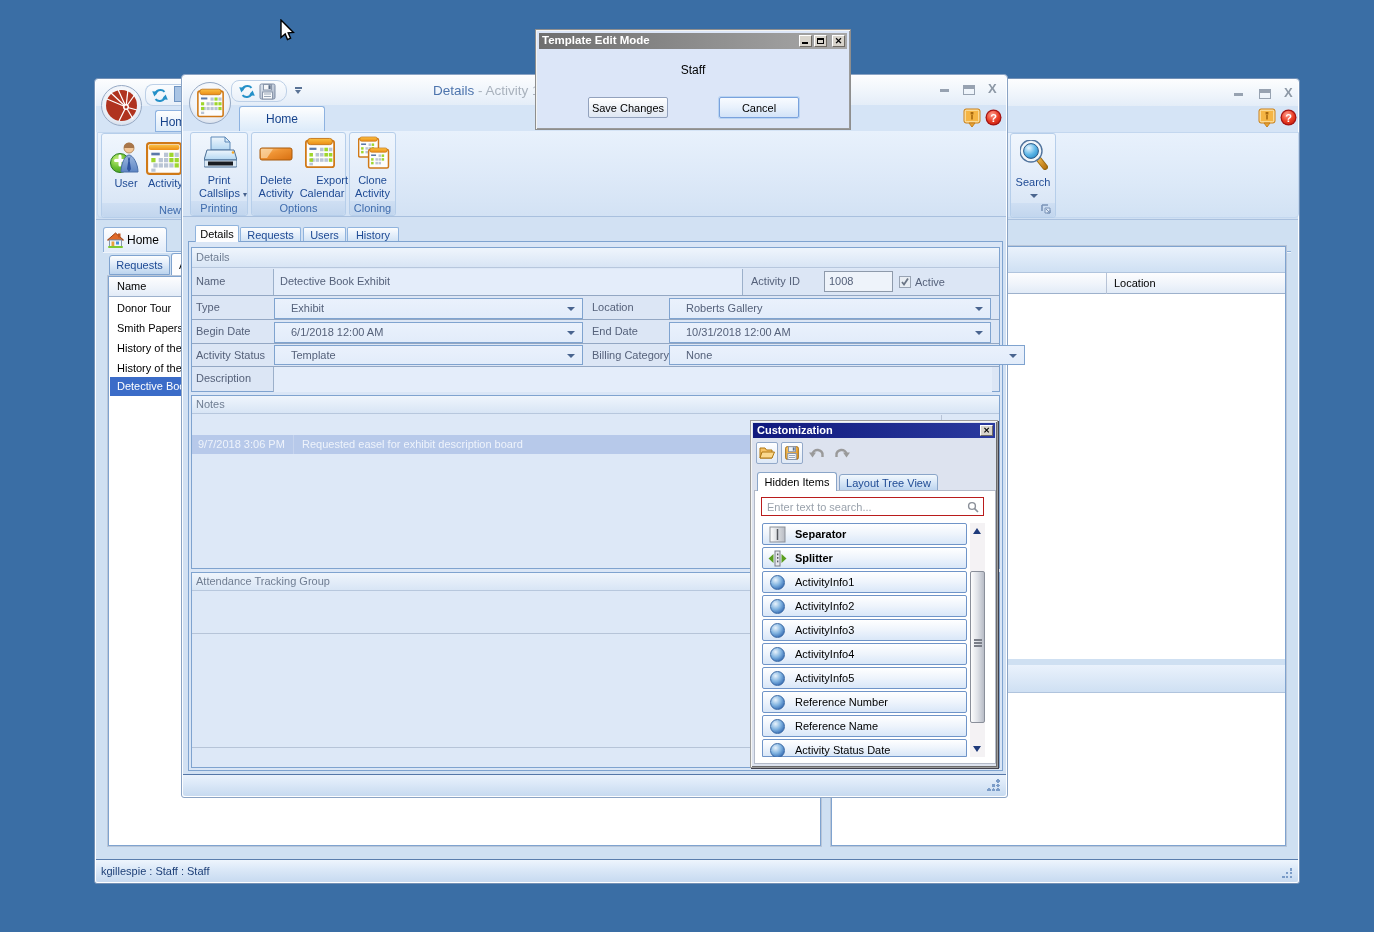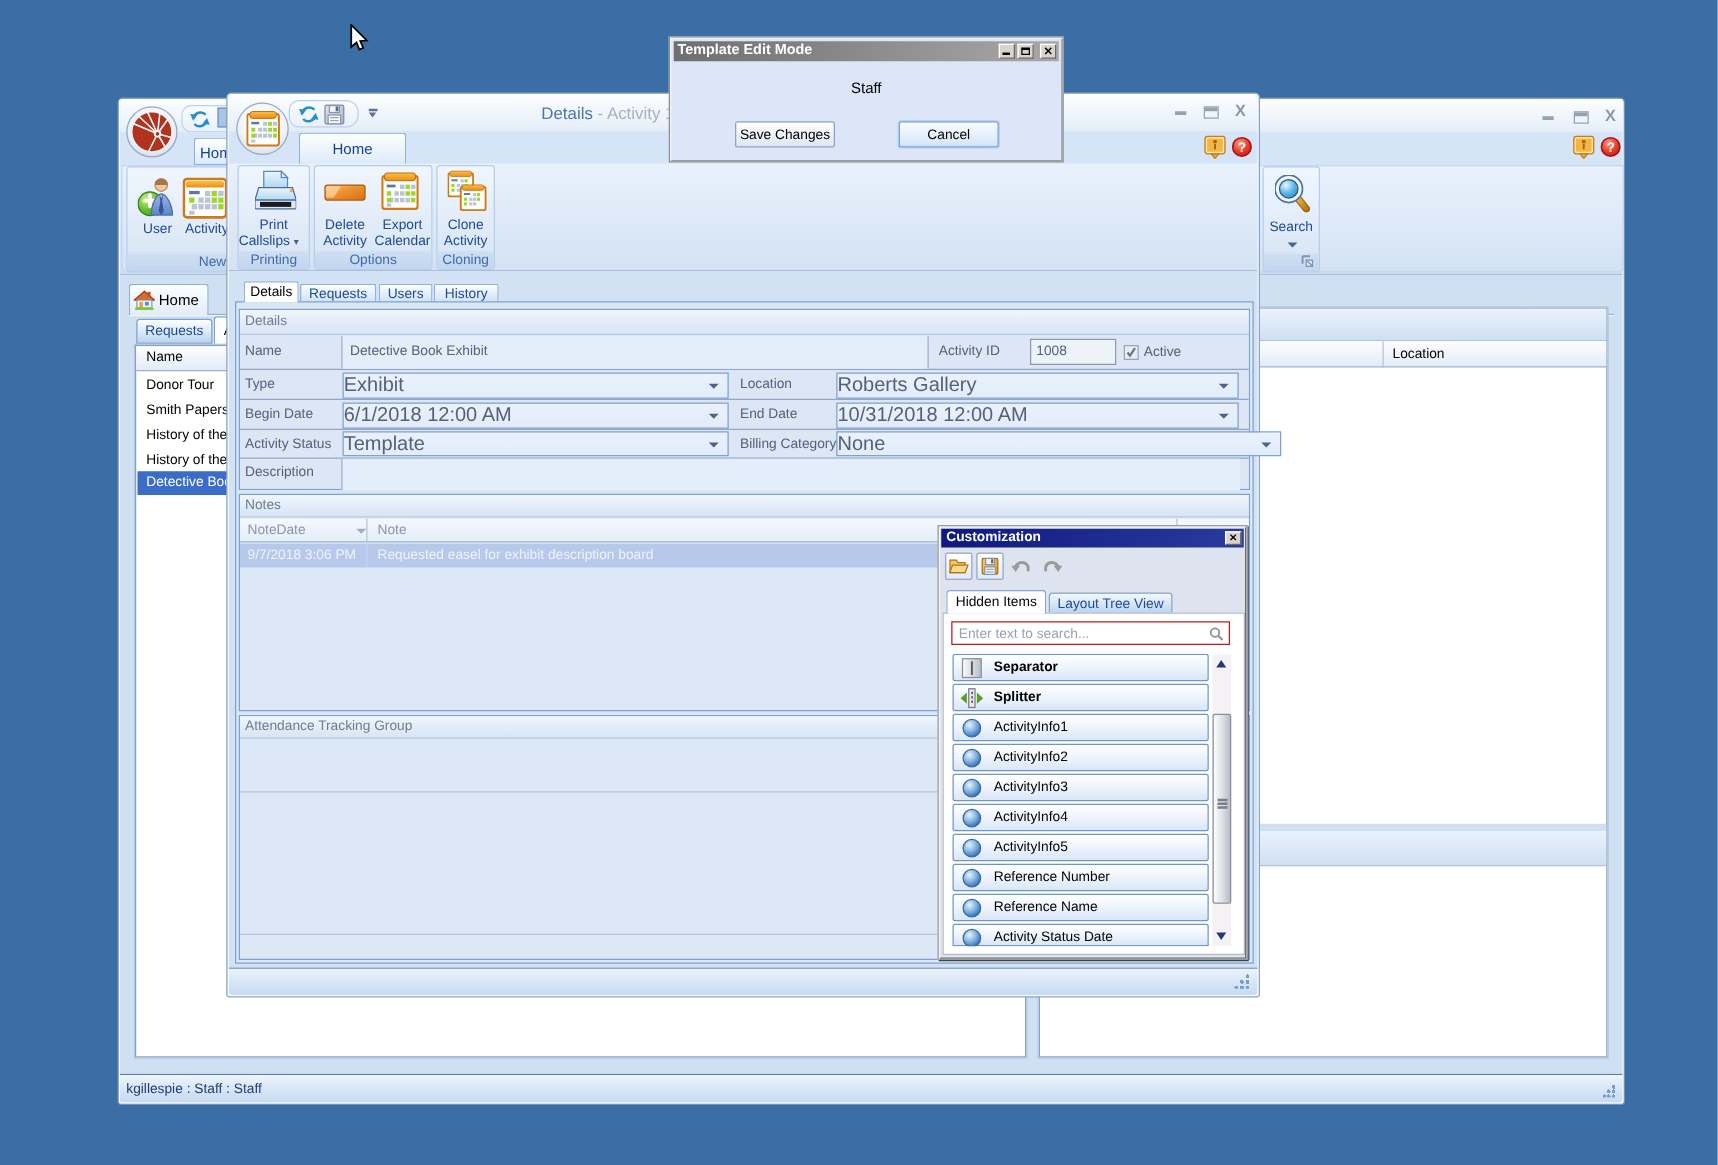--- a/index.html
+++ b/index.html
@@ -4,21 +4,21 @@
 <style>
 *{margin:0;padding:0;box-sizing:border-box}
 html,body{width:1374px;height:932px;overflow:hidden}
 body{background:#3a6ea5;position:relative;font-family:"Liberation Sans",sans-serif;font-size:11px}
 .a{position:absolute}
 .tx{position:absolute;white-space:nowrap;font-size:11px;line-height:13px}
 .grp{position:absolute;border:1px solid #b6ceea;border-radius:3px;background:linear-gradient(#f0f6fd,#e2ecf9 55%,#d5e3f4)}
 .grplbl{position:absolute;left:0;right:0;bottom:0;height:14px;background:linear-gradient(#cfdff3,#c2d6ee);border-radius:0 0 3px 3px;color:#3f6cad;text-align:center;font-size:11px;line-height:14px}
 .gbx{position:absolute;border:1px solid #7fa3cf;background:#dde8f7}
 .gbxhdr{position:absolute;left:0;right:0;top:0;height:20px;background:linear-gradient(#eff5fc,#d8e5f5);border-bottom:1px solid #b7c7dd;color:#6f7d92;font-size:11px;line-height:19px;padding-left:4px}
-.dd{position:absolute;border:1px solid #7fa3cf;background:linear-gradient(#eaf1fc,#e2ecfa);color:#55617a;font-size:16px;line-height:19px;padding-left:0}
+.dd{position:absolute;border:1px solid #7fa3cf;background:linear-gradient(#eaf1fc,#e2ecfa);color:#55617a;font-size:11px;line-height:19px;padding-left:16px}
 .dd:after{content:"";position:absolute;right:7px;top:8px;border-left:4px solid transparent;border-right:4px solid transparent;border-top:4px solid #49648f}
 .lbl{color:#55617a;font-size:11px;line-height:23px;padding-left:4px;position:absolute}
 .row{position:absolute;left:11px;width:205px;height:22px;border:1px solid #6f94c8;border-radius:2px;background:linear-gradient(#ffffff,#eef4fc 50%,#d9e7f8);font-size:11px;line-height:20px;color:#000}
 .row b,.row span{position:absolute;left:32px;top:0;line-height:21px}
 .sphere{position:absolute;left:7px;top:3px;width:15px;height:15px;border-radius:50%;background:radial-gradient(circle at 35% 30%,#e8f3fc,#7fb2e0 45%,#3a6fb5 80%,#2c5a9e);border:1px solid #3b6aa5}
 .ctab{position:absolute;font-size:11px;text-align:center;border:1px solid #8fb3dd;border-bottom:none;border-radius:2px 2px 0 0}
 .ctab.on{background:#fdfdfe;color:#000;z-index:2}
 .ctab.off{background:linear-gradient(#fcfdfe,#e8f1fb 40%,#cfe1f4);color:#1e4a94}
 .wbtn{position:absolute;color:#8d98a6;font-size:12px;font-weight:bold}
 </style>
@@ -319,21 +319,21 @@
           </linearGradient>
         </defs>
       <path d="M7 1 L21 1 L26 6 L26 14 L7 14 Z" fill="url(#pp)" stroke="#5d89b8"></path>
       <path d="M21 1 L21 6 L26 6 Z" fill="#d7eaf8" stroke="#5d89b8"></path>
       <path d="M3 14 L30 14 L33 24 L0 24 Z" fill="url(#pp)" stroke="#4a6f96"></path>
       <rect x="0" y="24" width="33" height="7" rx="1" fill="#dce9f4" stroke="#4a6f96"></rect>
       <rect x="4" y="25.5" width="25" height="4" fill="#1a1c22"></rect>
       <circle cx="29" cy="16.5" r="1.3" fill="#f5a623"></circle>
     </svg>
     <div class="tx" style="left:0;top:41px;width:100%;text-align:center;color:#1e4a94">Print</div>
-    <div class="tx" style="left:0;top:54px;width:100%;text-align:left;color:#1e4a94">Callslips <span style="font-size:8px;color:#44608c">▾</span></div>
+    <div class="tx" style="left:0;top:54px;width:100%;text-align:right;color:#1e4a94">Callslips <span style="font-size:8px;color:#44608c">▾</span></div>
     <div class="grplbl">Printing</div>
   </div>
 
   <div class="grp" style="left:69px;top:57px;width:95px;height:84px">
     <svg class="a" style="left:7px;top:14px" width="34" height="14" viewBox="0 0 34 14">
       <defs>
           <linearGradient id="ob" x1="0" y1="0" x2="1" y2="1">
             <stop offset="0" stop-color="#fbc98a"></stop>
             <stop offset="0.4" stop-color="#f09535"></stop>
             <stop offset="1" stop-color="#d86f10"></stop>
@@ -361,21 +361,21 @@
           <rect x="22" y="12" width="4" height="4"></rect>
           <rect x="5" y="18" width="4" height="4"></rect>
           <rect x="22" y="18" width="4" height="4"></rect>
           <rect x="27" y="18" width="4" height="4"></rect>
           <rect x="27" y="24" width="4" height="4"></rect>
           <rect x="5" y="24" width="4" height="4"></rect>
         </g>
     </svg>
     <div class="tx" style="left:0;top:41px;width:48px;text-align:center;color:#1e4a94">Delete</div>
     <div class="tx" style="left:0;top:54px;width:48px;text-align:center;color:#1e4a94">Activity</div>
-    <div class="tx" style="left:44px;top:41px;width:52px;text-align:center;color:#1e4a94">Export</div>
+    <div class="tx" style="left:44px;top:41px;width:52px;text-align:right;color:#1e4a94">Export</div>
     <div class="tx" style="left:44px;top:54px;width:52px;text-align:center;color:#1e4a94">Calendar</div>
     <div class="grplbl">Options</div>
   </div>
 
   <div class="grp" style="left:167px;top:57px;width:47px;height:84px">
     <svg class="a" style="left:8px;top:3px" width="32" height="34" viewBox="0 0 32 34">
       <g transform="scale(0.62)">
           <rect x="1" y="4" width="32" height="30" rx="2.5" fill="#fdfdfc" stroke="#d07917" stroke-width="2.4"></rect>
       <rect x="3" y="1.5" width="28" height="7" rx="3" fill="url(#og2)" stroke="#c06e10"></rect>
       <rect x="5" y="12" width="8" height="2.5" fill="#5b79a8"></rect>
@@ -454,26 +454,20 @@
         <div class="lbl" style="left:396px;top:75px">Billing Category</div>
         <div class="dd" style="left:477px;top:76px;width:356px;height:20px">None</div>
         <div class="lbl" style="left:0;top:98px">Description</div>
         <div class="a" style="left:81px;top:98px;width:719px;height:25px;background:#e4edfa;border-left:1px solid #9cb0ca"></div>
         <div class="a" style="left:392px;top:27px;width:1px;height:70px;background:#9cb0ca;z-index:-1"></div>
       </div>
     </div>
 
     <div class="gbx" style="left:2px;top:153px;width:809px;height:174px">
       <div class="gbxhdr" style="height:18px;line-height:17px">Notes</div>
-      <div class="a" style="left:0;top:19px;right:0;height:19px;background:linear-gradient(#f5f9fd,#e4edf8);border-bottom:1px solid #9db1cc">
-        <div class="tx" style="left:6px;top:3px;color:#8a97a8">NoteDate</div>
-        <div class="a" style="left:93px;top:8px;border-left:4px solid transparent;border-right:4px solid transparent;border-top:4px solid #a3aec0"></div>
-        <div class="a" style="left:101px;top:0;width:1px;height:19px;background:#b7c3d6"></div>
-        <div class="tx" style="left:110px;top:3px;color:#8a97a8">Note</div>
-      </div>
       <div class="a" style="left:749px;top:19px;width:1px;height:39px;background:#b7c3d6"></div>
       <div class="a" style="left:0;top:39px;width:749px;height:19px;background:#b7c9ea">
         <div class="tx" style="left:6px;top:3px;color:#eef3fb">9/7/2018 3:06 PM</div>
         <div class="a" style="left:101px;top:0;width:1px;height:19px;background:#c6d4ee"></div>
         <div class="tx" style="left:110px;top:3px;color:#eef3fb">Requested easel for exhibit description board</div>
       </div>
     </div>
 
     <div class="gbx" style="left:2px;top:330px;width:809px;height:196px">
       <div class="gbxhdr" style="height:18px;line-height:17px">Attendance Tracking Group</div>

